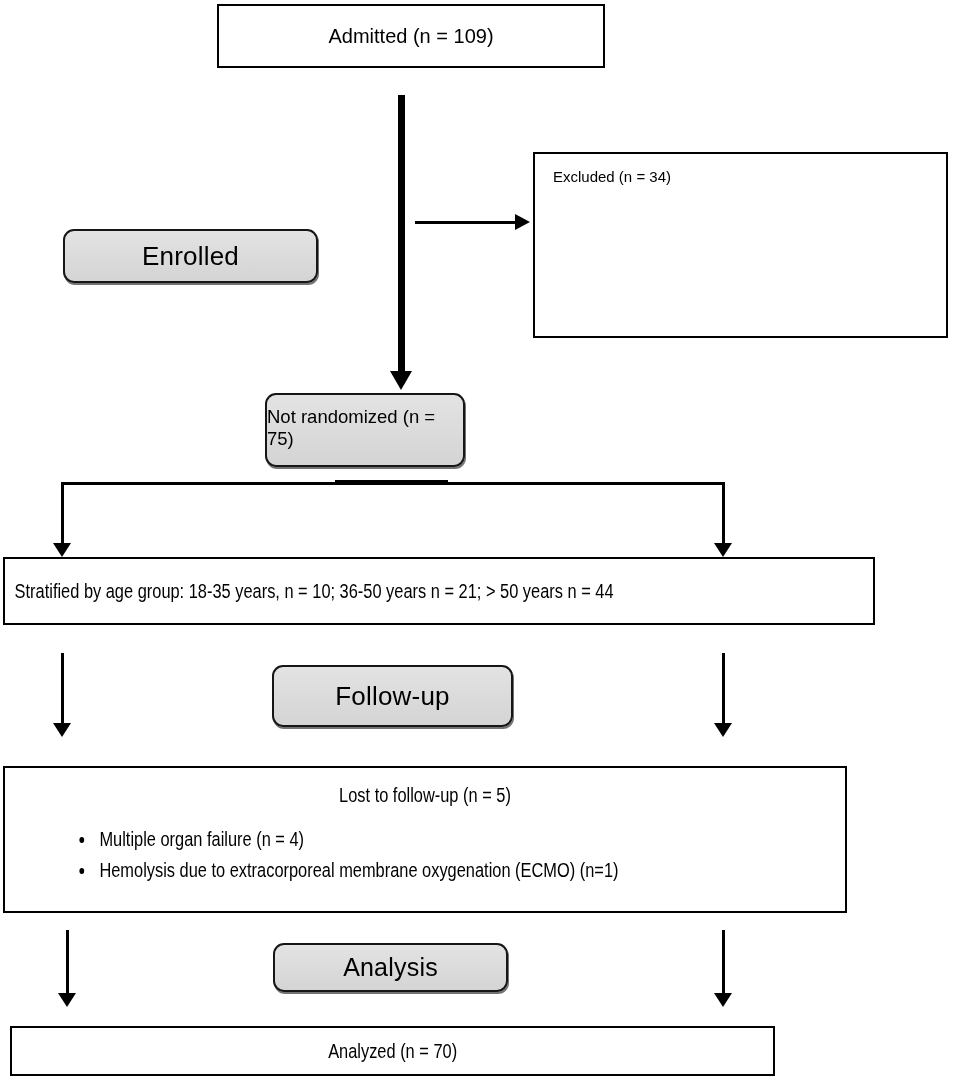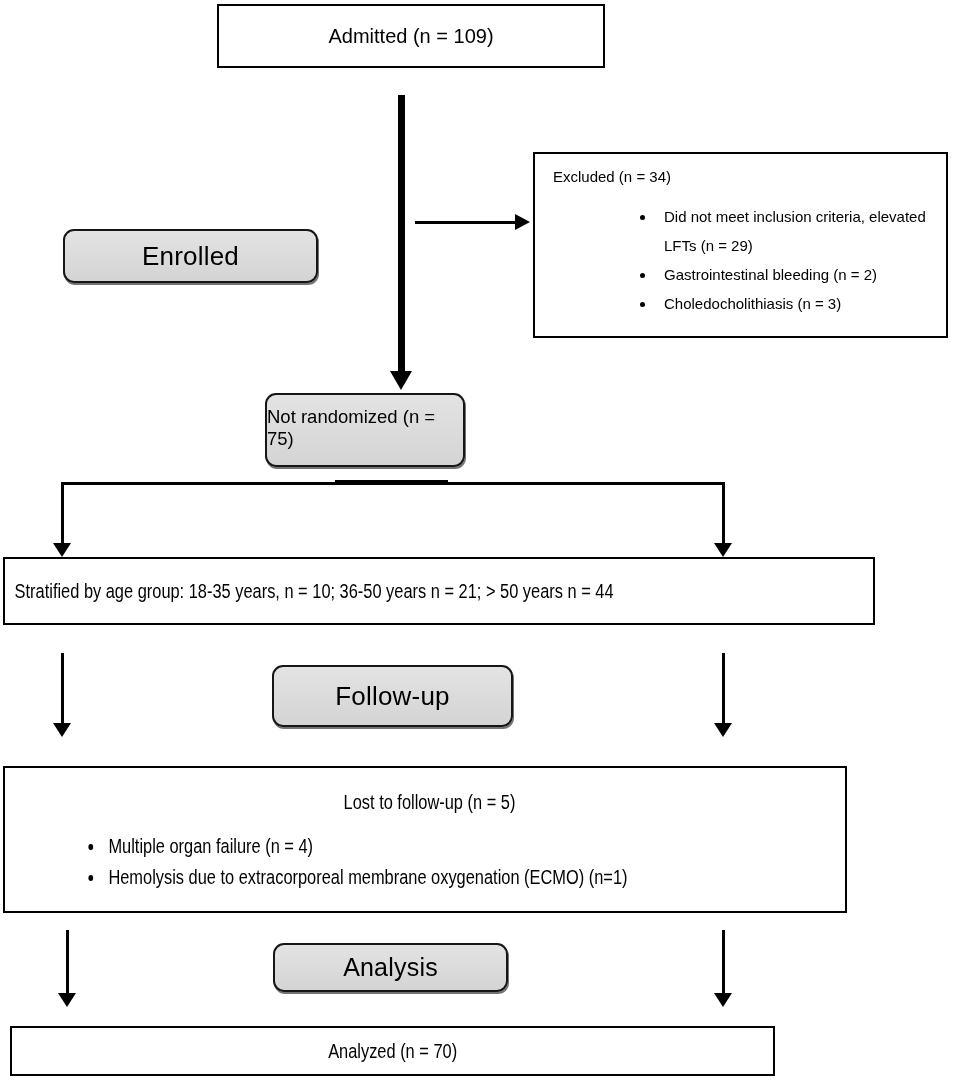--- a/index.html
+++ b/index.html
@@ -45,21 +45,21 @@
   .cond-left{transform:scaleX(.8);transform-origin:left center;white-space:nowrap;}
   .cond-center{transform:scaleX(.8);transform-origin:center center;}
   
   .admitted-label{font-size:20px;}
   .stage-label{font-size:26px;letter-spacing:.2px;}
   .stage-label-sm{font-size:18.5px;}
   .excl-content{position:absolute;inset:0;padding:14px 14px 0 18px;font-size:15px;}
   .excl-list{margin:17px 0 0 0;padding-left:103px;}
   .excl-list li{margin:0;padding-left:8px;line-height:29px;}
   .strat-label{font-size:20.5px;padding-left:12px;}
-  .lost-content{position:absolute;inset:0;padding-top:22px;font-size:20.5px;margin-left:9px;}
+  .lost-content{position:absolute;inset:0;padding-top:15px;font-size:20.5px;}
   .lost-title{text-align:center;}
   .lost-list{margin:16px 0 0 0;padding-left:112px;}
   .lost-list li{margin:0;padding-left:6px;line-height:31px;}
   .analyzed-label{font-size:20.5px;}
 </style>
 </head>
 <body>
 
 <div id="canvas">
 
@@ -73,25 +73,20 @@
   <div class="hline" style="left:415px;top:221px;width:101px;"></div>
   <div class="head-right" style="left:515px;top:214px;"></div>
 
   <div class="stagebox" style="left:63px;top:229px;width:255px;height:54px;">
     <span class="stage-label">Enrolled</span>
   </div>
 
   <div class="rectbox" style="left:533px;top:152px;width:415px;height:186px;">
     <div class="excl-content">
       <div>Excluded (n = 34)</div>
-      <ul class="excl-list">
-        <li>Did not meet inclusion criteria, elevated LFTs (n = 29)</li>
-        <li>Gastrointestinal bleeding (n = 2)</li>
-        <li>Choledocholithiasis  (n = 3)</li>
-      </ul>
     </div>
   </div>
 
   <div class="stagebox" style="left:265px;top:393px;width:200px;height:74px;align-items:flex-start;padding-top:11px;">
     <span class="stage-label-sm">Not randomized (n = 75)</span>
   </div>
 
   <div class="hline" style="left:61px;top:482px;width:664px;"></div>
   <div class="hline" style="left:335px;top:480px;width:113px;height:5px;"></div>
   <div class="vline" style="left:61px;top:482px;height:62px;"></div>

